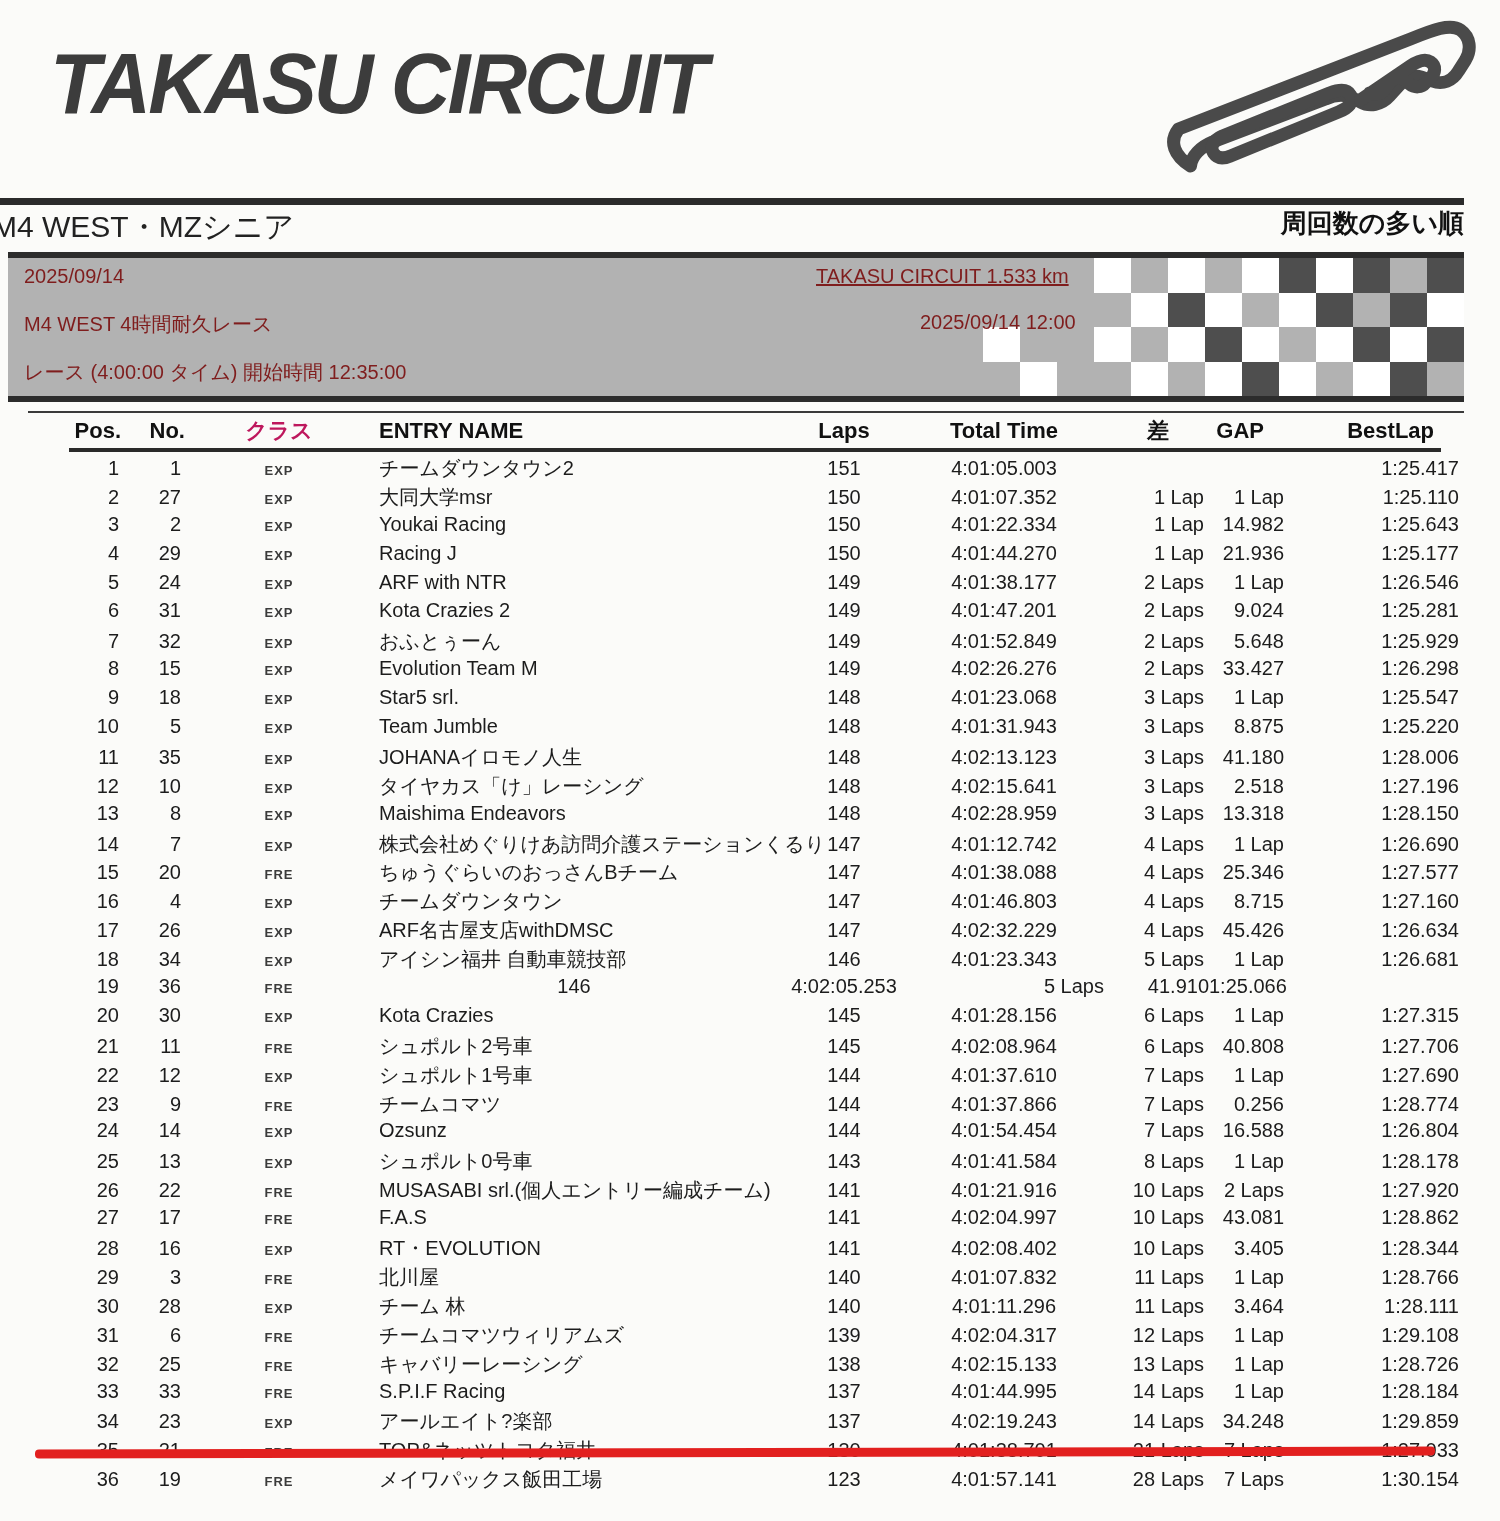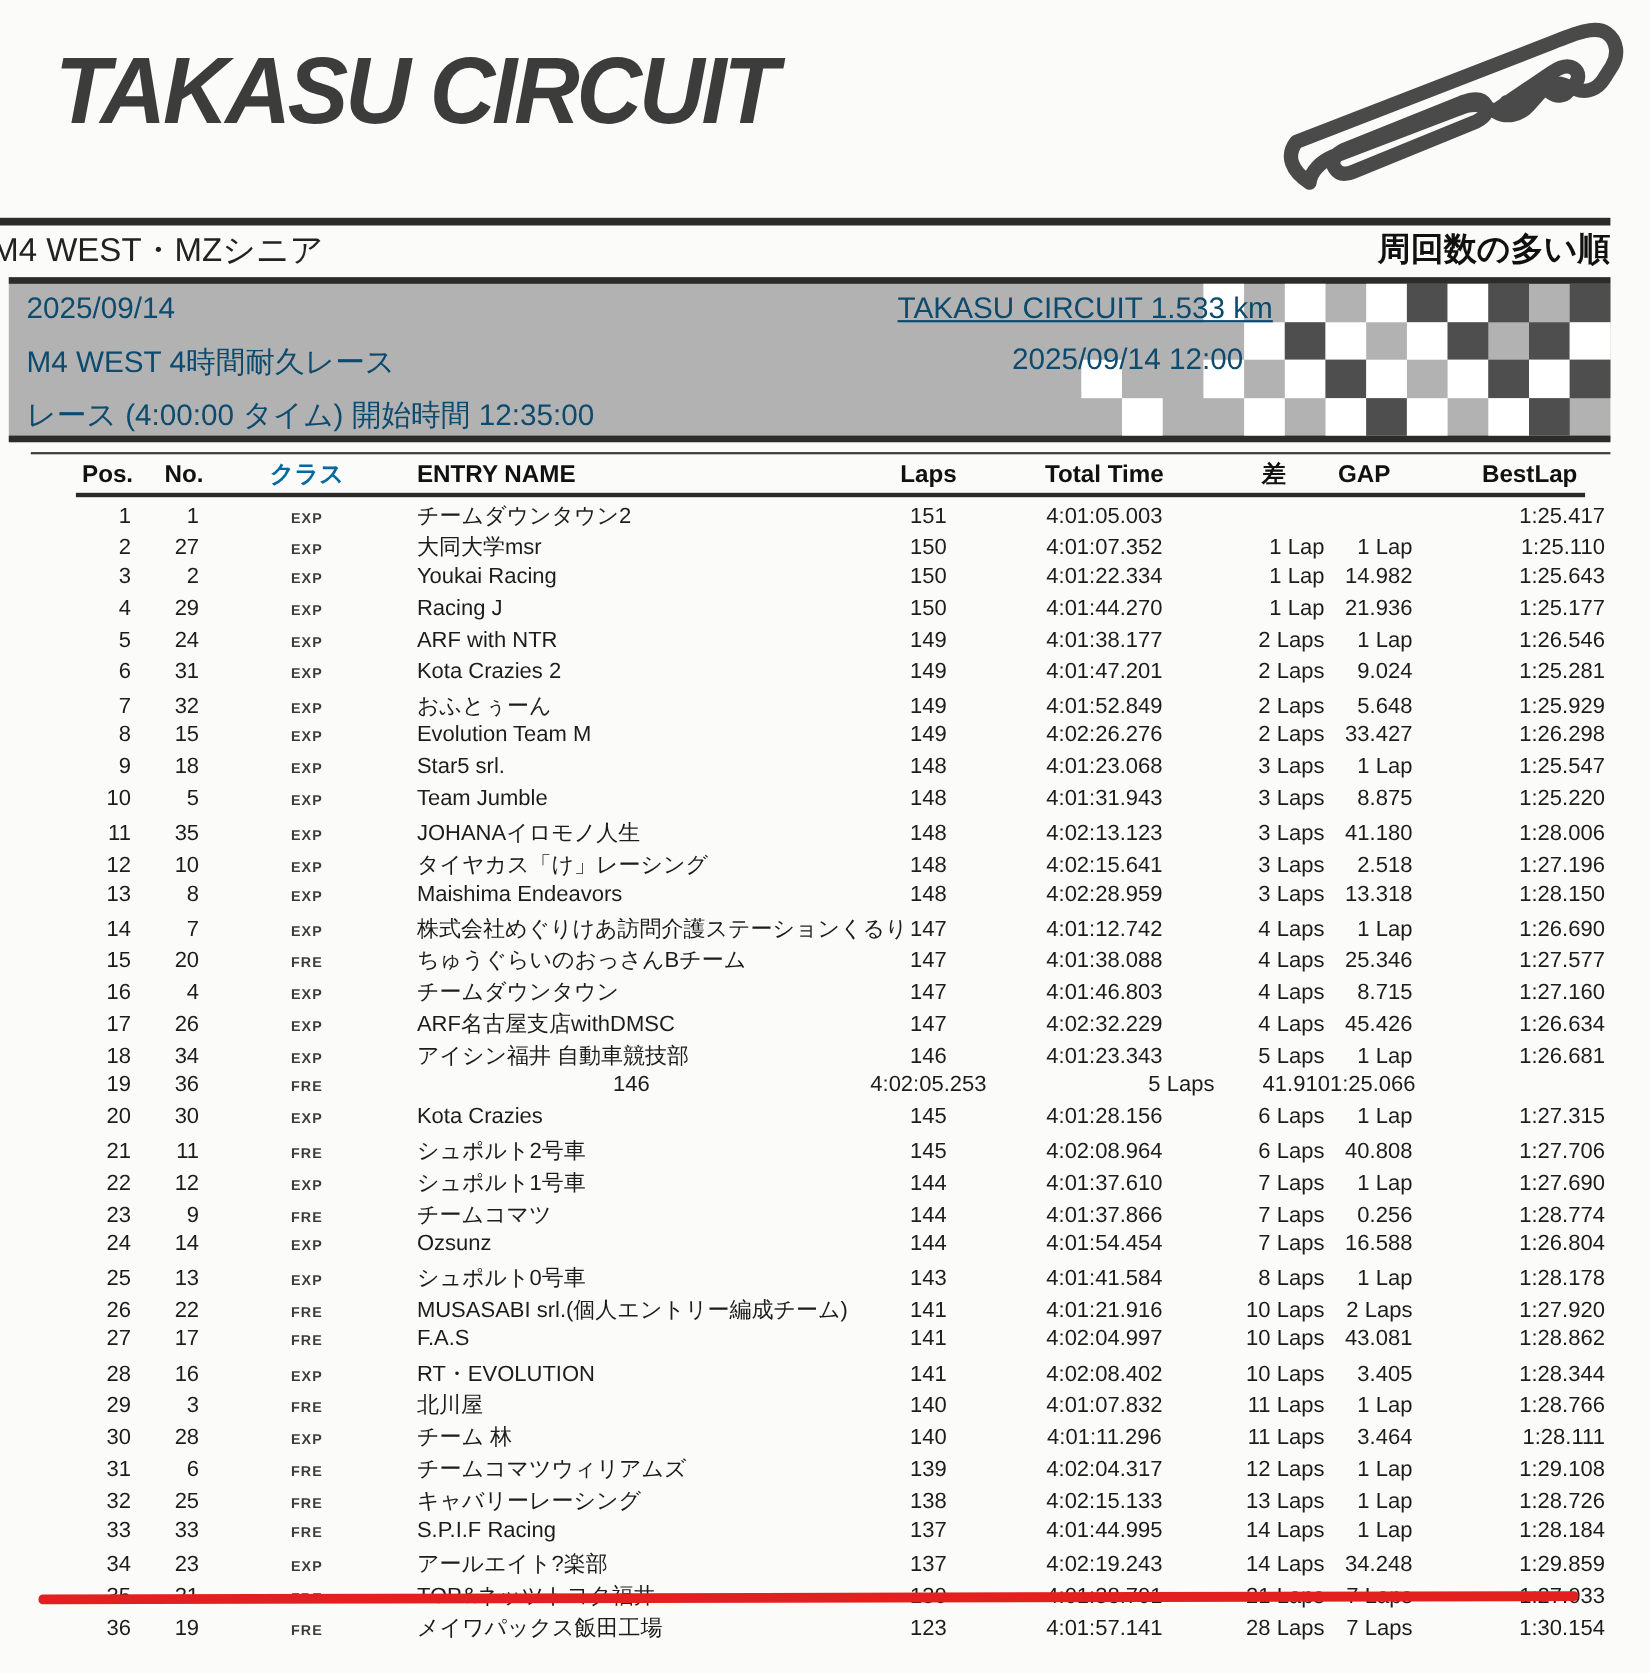--- a/index.html
+++ b/index.html
@@ -21,29 +21,29 @@
     transform-origin:left center;
     white-space:nowrap;
   }
 
   
   .trackmap{left:1158px;top:10px;width:335px;height:180px;}
 
   
   .rule-top{left:0;top:198px;width:1464px;height:7px;background:#2b2b2b;}
   .subhead-left{left:-8px;top:207px;font-size:30px;color:#222;white-space:nowrap;}
-  .subhead-right{right:36px;top:206px;font-size:30px;font-weight:bold;color:#111;white-space:nowrap;}
+  .subhead-right{right:36px;top:206px;font-size:26px;font-weight:bold;color:#111;white-space:nowrap;}
 
   
   .banner{
     left:8px;top:252px;width:1456px;height:138px;
     background:#b2b2b2;
     border-top:6px solid #2c2c2c;border-bottom:6px solid #2c2c2c;
   }
-  .banner .bline{position:absolute;font-size:27px;color:#0c4a6e;white-space:nowrap;z-index:3;}
+  .banner .bline{position:absolute;font-size:20px;color:#7f1d1d;white-space:nowrap;z-index:3;}
   .b-date{left:16px;top:7px;}
   .b-event{left:16px;top:53px;}
   .b-race{left:16px;top:101px;}
   .b-circuit{left:808px;top:7px;text-decoration:underline;}
   .b-datetime{left:912px;top:53px;}
   .checker{
     position:absolute;right:0;top:0;height:138px;width:518px;
     display:grid;grid-template-columns:repeat(14,1fr);grid-template-rows:repeat(4,1fr);
     z-index:1;
   }
@@ -63,21 +63,21 @@
   }
   .hrow{height:30px;font-weight:bold;font-size:22px;color:#111;position:relative;}
   .hrow .underline{
     position:absolute;left:0;top:32px;width:1372px;height:4px;
     background:#2a2a2a;box-shadow:0 -6px 0 -4px #555;
   }
   .trow{height:28.9px;font-size:20px;}
   .c0{text-align:right;padding-right:10px;}
   .c1{text-align:right;padding-right:18px;}
   .c2{text-align:center;font-size:13px;color:#3b3b3b;letter-spacing:1px;font-weight:bold;}
-  .hrow .c2{font-size:22px;letter-spacing:0;color:#0369a1;}
+  .hrow .c2{font-size:22px;letter-spacing:0;color:#be185d;}
   .c3{text-align:left;padding-left:20px;white-space:nowrap;overflow:visible;}
   .c4{text-align:center;}
   .c5{text-align:center;}
   .c6{text-align:right;padding-right:5px;}
   .c7{text-align:right;}
   .c8{text-align:right;padding-right:20px;}
   .hrow .c0{padding-right:8px;}
   .hrow .c1{padding-right:14px;}
   .hrow .c6{padding-right:40px;}
   .hrow .c7{padding-right:20px;}

